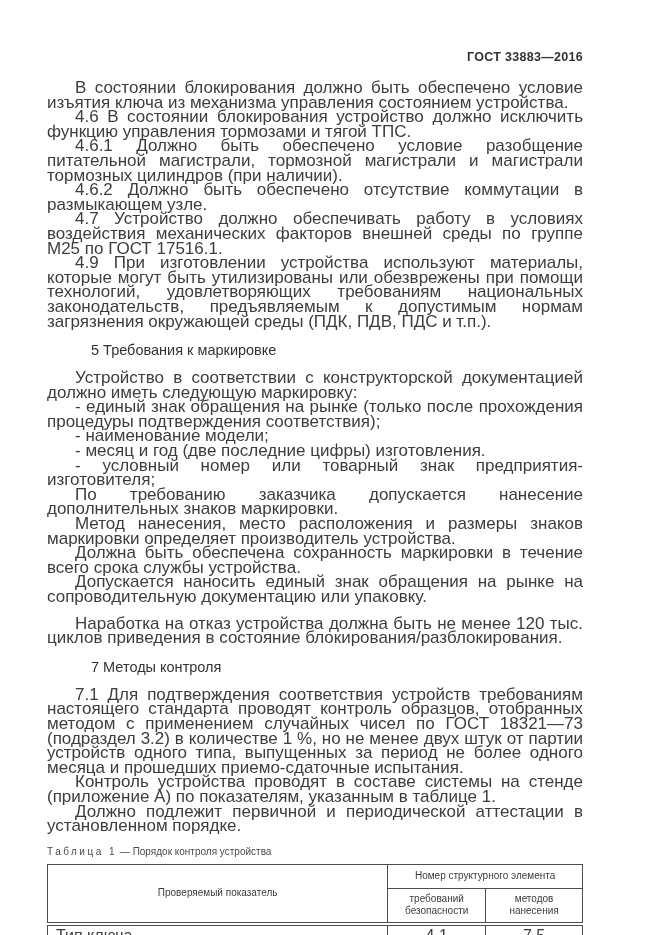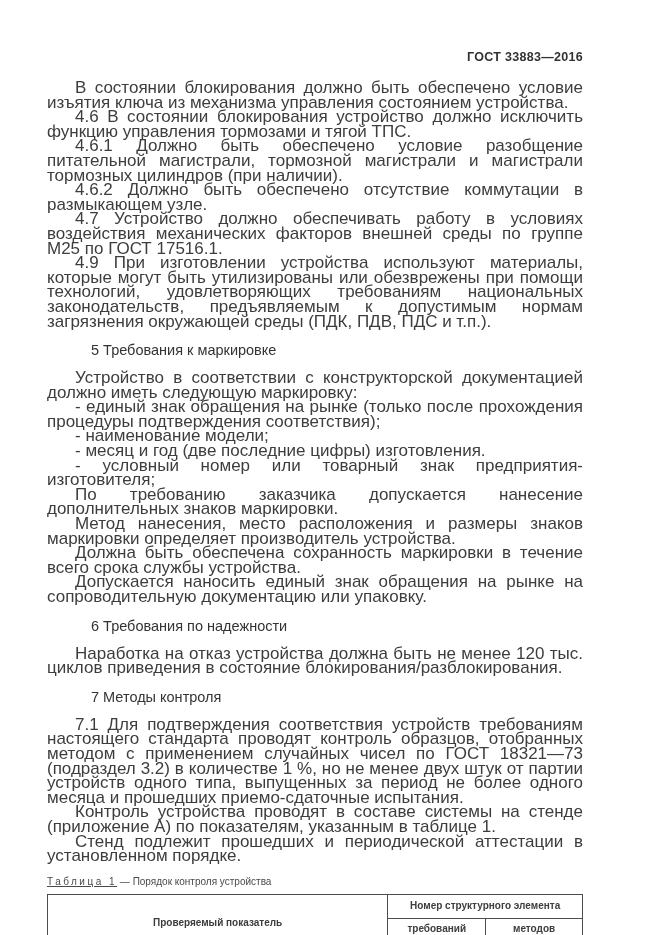--- a/index.html
+++ b/index.html
@@ -41,33 +41,32 @@
     margin: 12px 0 9px 44px;
   }
   .table-caption {
     margin-top: 12px;
     margin-bottom: 7px;
     font-size: 10px;
     color: #4a4a4a;
   }
   .table-caption .spaced {
     letter-spacing: 2.5px;
-    text-decoration: underline;
   }
   table.gost-table {
     width: 536px;
     border-collapse: collapse;
     table-layout: fixed;
     font-size: 10px;
     color: #3d3d3d;
   }
   table.gost-table th,
   table.gost-table td {
     border: 1px solid #4d4d4d;
-    font-weight: bold;
+    font-weight: normal;
     vertical-align: middle;
   }
   table.gost-table thead th {
     text-align: center;
     line-height: 12.5px;
     padding: 2px 4px;
   }
   table.gost-table thead tr.group-row th { height: 24px; }
   table.gost-table thead tr.sub-row th { height: 36px; }
   table.gost-table thead th.dbl,
@@ -115,30 +114,29 @@
       <p>- единый знак обращения на рынке (только после прохождения процедуры подтверждения соответствия);</p>
       <p>- наименование модели;</p>
       <p>- месяц и год (две последние цифры) изготовления.</p>
       <p>- условный номер или товарный знак предприятия-изготовителя;</p>
       <p>По требованию заказчика допускается нанесение дополнительных знаков маркировки.</p>
       <p>Метод нанесения, место расположения и размеры знаков маркировки определяет производитель устройства.</p>
       <p>Должна быть обеспечена сохранность маркировки в течение всего срока службы устройства.</p>
       <p>Допускается наносить единый знак обращения на рынке на сопроводительную документацию или упаковку.</p>
     </div>
 
-    <h2 class="section-heading">6 Требования по надежности</h2>
     <div class="body-text" style="margin-top:12px">
       <p>Наработка на отказ устройства должна быть не менее 120 тыс. циклов приведения в состояние блокирования/разблокирования.</p>
     </div>
 
     <h2 class="section-heading">7 Методы контроля</h2>
     <div class="body-text" style="margin-top:12px">
       <p>7.1 Для подтверждения соответствия устройств требованиям настоящего стандарта проводят контроль образцов, отобранных методом с применением случайных чисел по ГОСТ 18321—73 (подраздел 3.2) в количестве 1 %, но не менее двух штук от партии устройств одного типа, выпущенных за период не более одного месяца и прошедших приемо-сдаточные испытания.</p>
       <p>Контроль устройства проводят в составе системы на стенде (приложение А) по показателям, указанным в таблице 1.</p>
-      <p>Стенд подлежит прошедших и периодической аттестации в установленном порядке.</p>
+      <p>Должно подлежит первичной и периодической аттестации в установленном порядке.</p>
     </div>
 
     <div class="table-caption">
       <span class="spaced">Таблица 1</span>
       <span>—</span>
       <span>Порядок контроля устройства</span>
     </div>
 
     <table class="gost-table">
       <colgroup>

